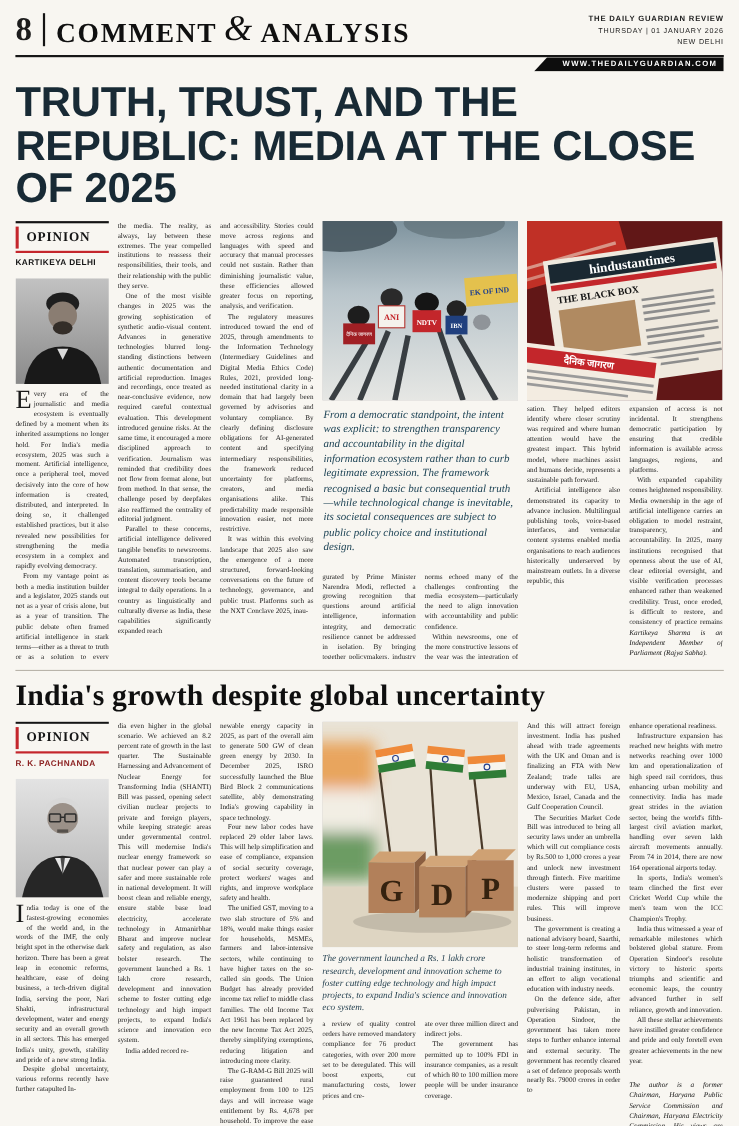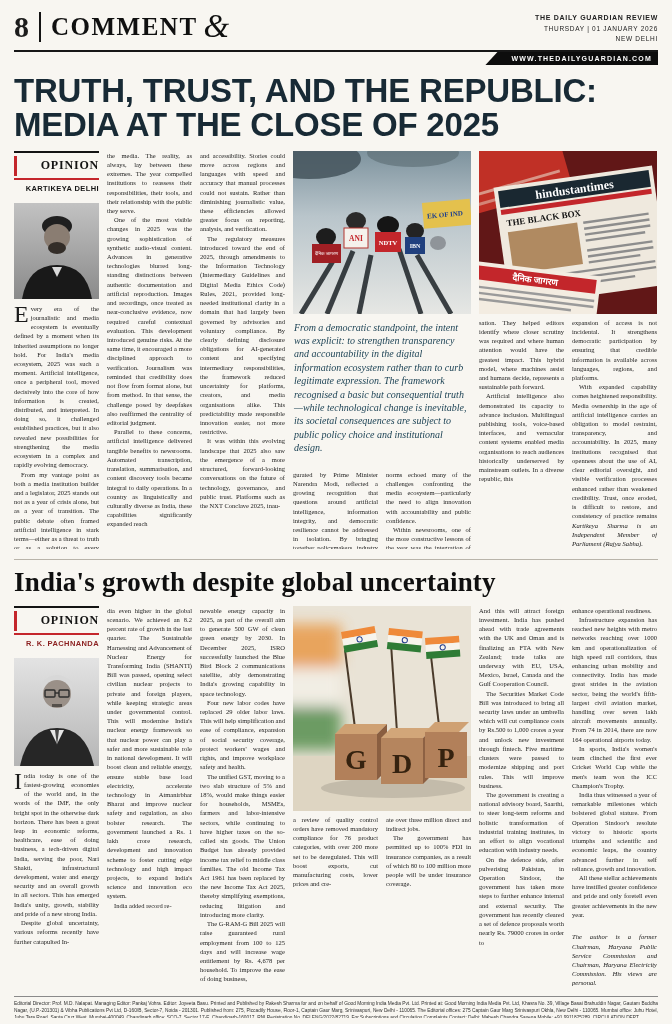--- a/index.html
+++ b/index.html
@@ -5,45 +5,45 @@
   * { margin:0; padding:0; box-sizing:border-box; }
   html,body { width:672px; height:1024px; }
   body { background:#f8f6f1; font-family:"Liberation Serif", serif; color:#1c1c1c; overflow:hidden; }
   .page { width:672px; height:1024px; padding:8px 14px 6px; display:flex; flex-direction:column; }
 
   
   .mast-row { display:flex; justify-content:space-between; align-items:flex-end; }
   .mast-left { display:flex; align-items:center; gap:10px; }
   .page-num { font-size:30px; font-weight:bold; }
   .mast-divider { width:2px; height:30px; background:#141414; }
-  .section-title { display:flex; align-items:center; gap:6px; font-weight:bold; font-size:25px; letter-spacing:1.5px; color:#101010; }
+  .section-title { display:flex; align-items:flex-end; gap:6px; font-weight:bold; font-size:25px; letter-spacing:1.5px; color:#101010; }
   .amp { font-size:33px; font-style:italic; font-weight:normal; }
   .mast-right { text-align:right; font-family:"Liberation Sans",sans-serif; font-size:6.5px; letter-spacing:.7px; line-height:1.65; color:#222; }
   .mast-right .bold { font-weight:bold; font-size:7px; }
   .rule-full { border-top:2px solid #171717; margin-top:5px; }
   .web-row { display:flex; justify-content:flex-end; }
   .web-bar { background:#0d0d0d; color:#fff; font-family:"Liberation Sans",sans-serif; font-size:7px; font-weight:bold; letter-spacing:1.2px; padding:3px 6px 3px 26px; clip-path:polygon(12px 0,100% 0,100% 100%,0 100%); }
 
   
-  .headline1 { font-family:"Liberation Sans",sans-serif; font-weight:800; font-size:33px; line-height:1.04; letter-spacing:-.2px; color:#182a35; margin:9px 0 8px; }
+  .headline1 { font-family:"Liberation Sans",sans-serif; font-weight:800; font-size:38px; line-height:1.04; letter-spacing:-.2px; color:#182a35; margin:9px 0 8px; }
   .headline2 { font-weight:bold; font-size:27px; color:#0f0f0f; letter-spacing:.2px; margin-bottom:8px; }
 
   
   .grid { display:flex; gap:8px; }
   .a1-grid { height:398px; }
   .a2-grid { height:382px; }
   .col { width:85px; flex:none; display:flex; flex-direction:column; overflow:hidden; }
   .col-wide { width:178px; flex:none; display:flex; flex-direction:column; overflow:hidden; }
   .body { font-size:6.5px; line-height:1.42; text-align:justify; overflow:hidden; flex:1 1 auto; color:#1b1b1b; }
   .body p { margin:0; }
   .body p + p { text-indent:7px; }
   .dropcap p:first-child::first-letter { float:left; font-size:24px; line-height:19px; padding:1px 2px 0 0; }
 
   
-  .op-block { border-top:2px solid #141414; padding-top:3px; margin-bottom:5px; flex:none;text-align:right; }
+  .op-block { border-top:2px solid #141414; padding-top:3px; margin-bottom:5px; flex:none; }
   .op-label { font-weight:bold; font-size:12px; letter-spacing:.8px; color:#141414; padding:2px 0 3px 7px; border-left:3px solid #c4262c; }
   .op-rule { height:2px; background:#c4262c; margin:2px 0 4px; }
   .op-author { font-family:"Liberation Sans",sans-serif; font-weight:bold; font-size:7.5px; letter-spacing:.4px; color:#151515; }
   .op-author.red { color:#8c2222; }
 
   .portrait { width:100%; flex:none; margin:5px 0; }
   .portrait svg { display:block; width:100%; height:auto; }
 
   .photo { flex:none; overflow:hidden; background:#ccc; }
   .photo svg { display:block; width:100%; height:100%; }
@@ -69,20 +69,21 @@
 <div class="page">
 
   <header>
     <div class="mast-row">
       <div class="mast-left">
         <span class="page-num">8</span>
         <span class="mast-divider"></span>
         <div class="section-title">
           <span>COMMENT</span>
           <span class="amp">&amp;</span>
+          <span>ANALYSIS</span>
         </div>
       </div>
       <div class="mast-right">
         <div class="bold">THE DAILY GUARDIAN REVIEW</div>
         <div>THURSDAY | 01 JANUARY 2026</div>
         <div>NEW DELHI</div>
       </div>
     </div>
     <div class="rule-full"></div>
     <div class="web-row">
@@ -366,20 +367,21 @@
               <polygon points="130,132 140,122 140,168 130,178" fill="#8d6143"></polygon>
               <text x="109" y="167" font-size="28" font-weight="bold" fill="#35220f" text-anchor="middle">D</text>
             </g>
             <g>
               <polygon points="132,126 142,116 176,116 166,126" fill="#cfa173"></polygon>
               <rect x="132" y="126" width="42" height="46" fill="#b2805a"></rect>
               <text x="153" y="161" font-size="28" font-weight="bold" fill="#35220f" text-anchor="middle">P</text>
             </g>
           </svg>
         </div>
+        <div class="gdp-caption">The government launched a Rs. 1 lakh crore research, development and innovation scheme to foster cutting edge technology and high impact projects, to expand India's science and innovation eco system.</div>
         <div class="subcols">
           <div class="body">
               <p>a review of quality control orders have removed mandatory compliance for 76 product categories, with over 200 more set to be deregulated. This will boost exports, cut manufacturing costs, lower prices and cre-</p>
             </div>
           <div class="body">
               <p>ate over three million direct and indirect jobs.</p>
               <p>The government has permitted up to 100% FDI in insurance companies, as a result of which 80 to 100 million more people will be under insurance coverage.</p>
             </div>
         </div>
       </div>

